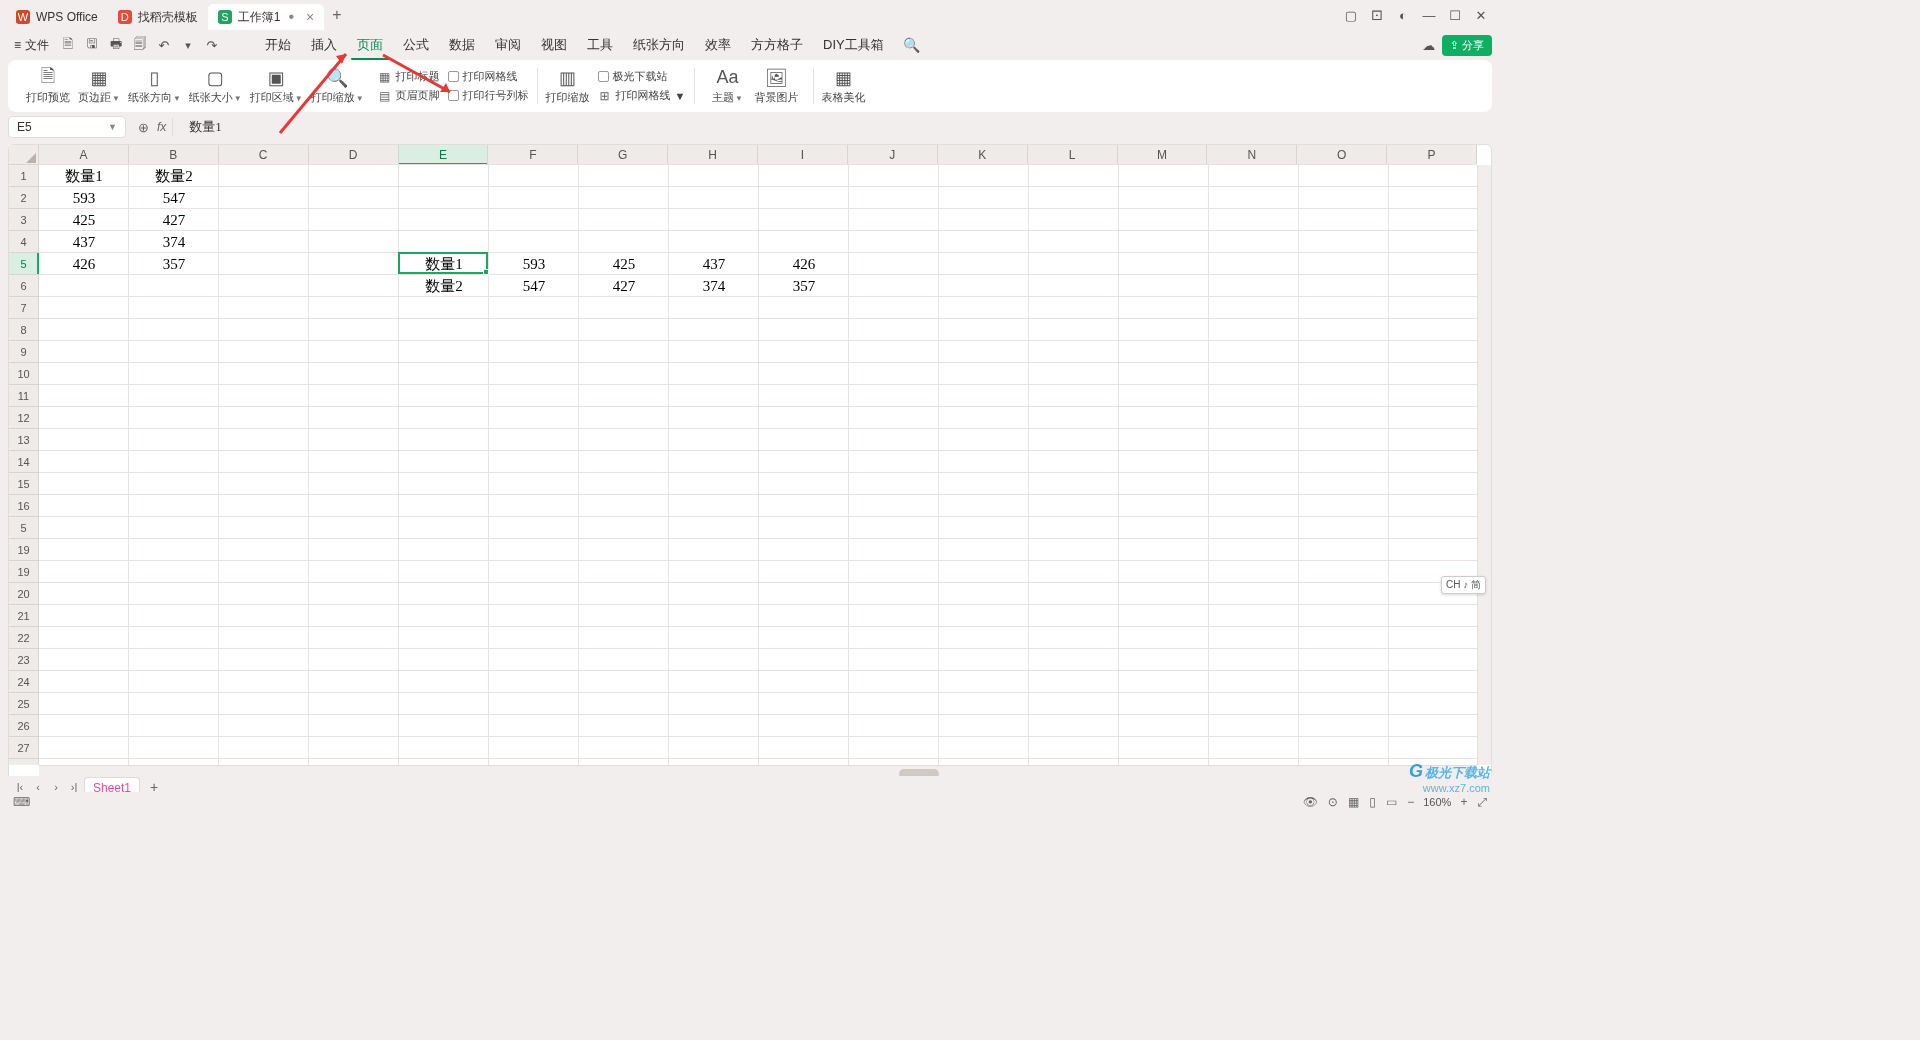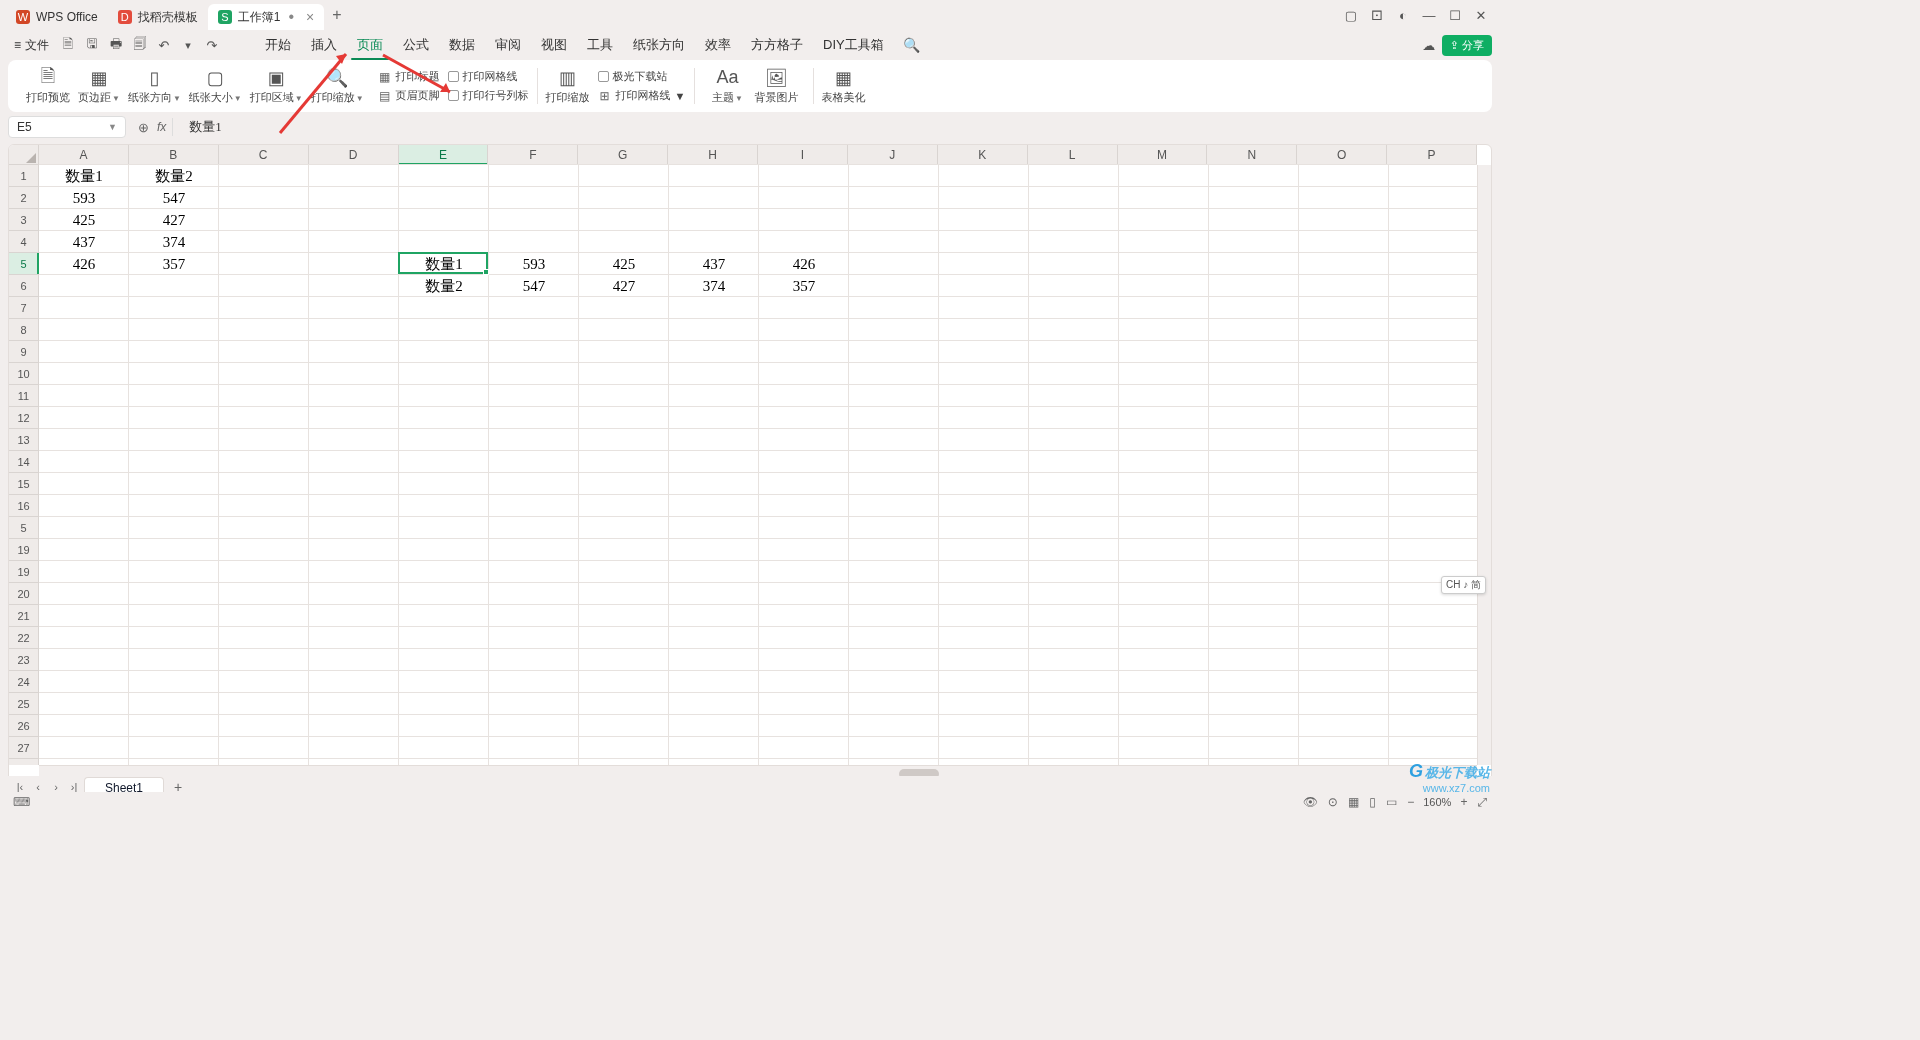--- a/index.html
+++ b/index.html
@@ -76,21 +76,21 @@
 .vscroll { position:absolute; right:0; top:20px; bottom:16px; width:14px; background:#f2eeed; border-left:1px solid #e3ddda; }
 .hscroll { position:absolute; left:30px; right:14px; bottom:0; height:16px; background:#f2eeed; border-top:1px solid #e3ddda; }
 .hscroll .thumb { position:absolute; left:860px; top:3px; height:10px; width:40px; background:#cfc9c6; border-radius:5px; }
 
 
 .arrow { position:absolute; pointer-events:none; }
 
 
 .sheetbar { position:absolute; left:8px; bottom:14px; right:8px; height:22px; display:flex; align-items:center; background:#f2eeed; font-size:12px; color:#666; gap:2px; padding-left:4px; }
 .sheetbar .nav { width:16px; text-align:center; font-size:11px; }
-.sheet-tab { background:#fff; padding:3px 20px; border-radius:4px 4px 0 0; color:#0f172a; border:1px solid #e0dad7; border-bottom:none; }
+.sheet-tab { background:#fff; padding:3px 8px; border-radius:4px 4px 0 0; color:#ec4899; border:1px solid #e0dad7; border-bottom:none; }
 .sheet-add { padding:0 8px; font-size:14px; }
 
 
 .status { position:absolute; left:0; right:0; bottom:0; height:20px; display:flex; align-items:center; background:#f2eeed; font-size:11px; color:#555; padding:0 8px; }
 .status .sp { flex:1; }
 .status .sbtn { padding:0 5px; font-size:12px; color:#666; }
 .zoom { padding:0 4px; }
 
 
 .ime { position:absolute; right:14px; top:576px; background:#fff; border:1px solid #ccc; border-radius:3px; padding:1px 4px; font-size:10px; color:#555; box-shadow:0 1px 3px rgba(0,0,0,.15); }

